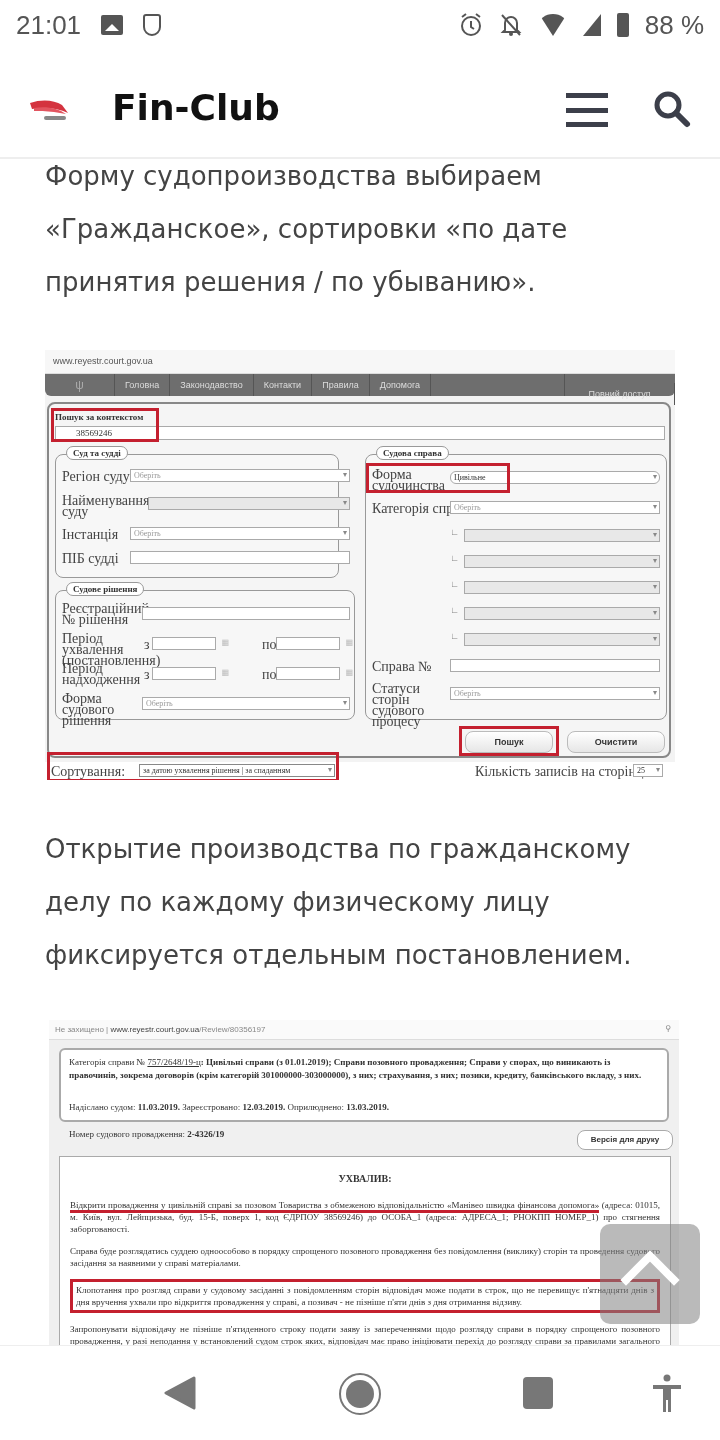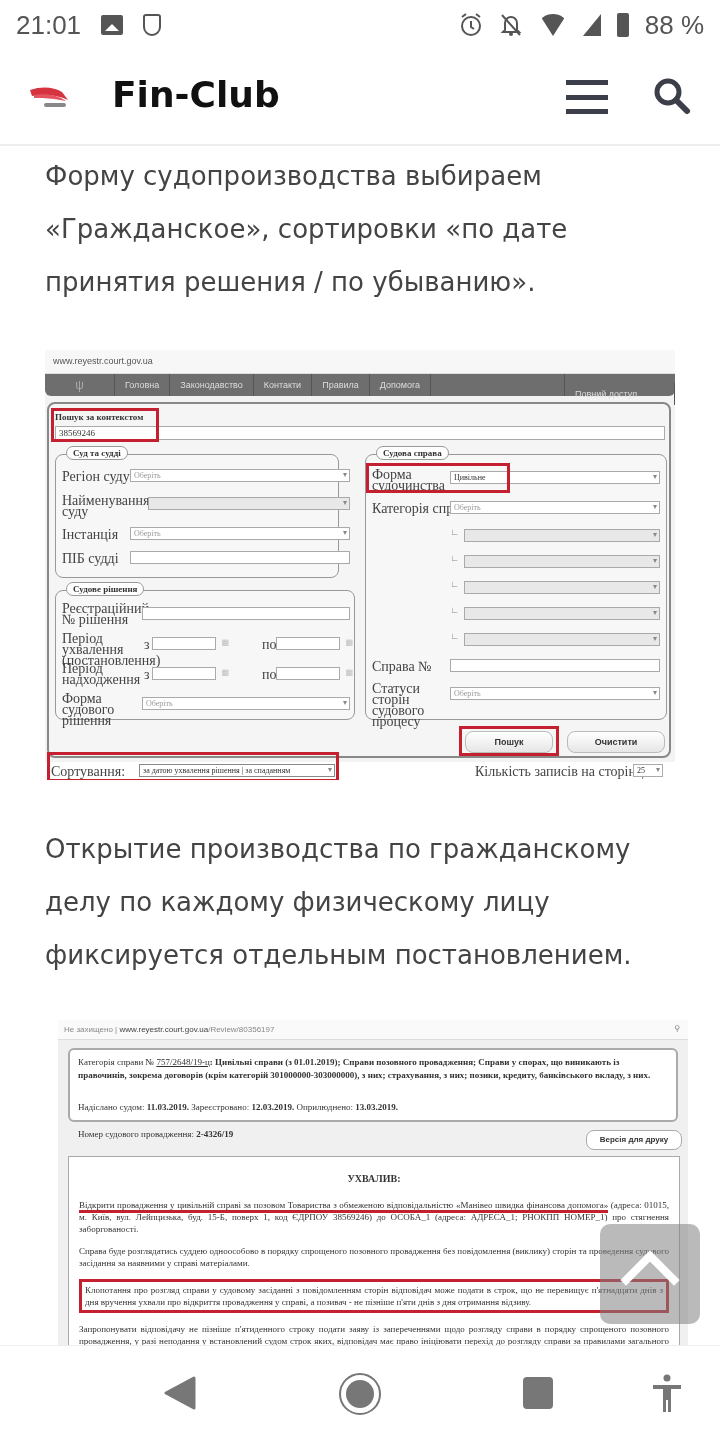--- a/index.html
+++ b/index.html
@@ -12,57 +12,57 @@
   .statusbar .right { margin-left: auto; display: flex; align-items: center; gap: 16px; }
   .sb-icon { display: inline-block; }
   .img-icon { width: 22px; height: 20px; background: #555; border-radius: 2px; position: relative; }
   .img-icon:after { content: ""; position: absolute; left: 4px; bottom: 4px; border-left: 7px solid transparent; border-right: 7px solid transparent; border-bottom: 7px solid #fff; }
   .shield-icon { width: 18px; height: 22px; border: 2px solid #555; border-radius: 3px 3px 9px 9px; }
   .wifi-icon { width: 0; height: 0; border-left: 14px solid transparent; border-right: 14px solid transparent; border-top: 22px solid #555; border-radius: 50% 50% 0 0; }
   .signal-icon { width: 0; height: 0; border-left: 18px solid transparent; border-bottom: 22px solid #555; }
   .battery-icon { width: 12px; height: 24px; background: #555; border-radius: 2px; }
 
   
-  .header { position: absolute; top: 48px; left: 0; width: 720px; height: 98px; display: flex; align-items: center; border-bottom: 2px solid #eee; }
+  .header { position: absolute; top: 61px; left: 0; width: 720px; height: 98px; display: flex; align-items: center; border-bottom: 2px solid #eee; }
   .logo { position: absolute; left: 28px; top: 36px; width: 44px; height: 26px; }
   .brand { position: absolute; left: 112px; top: 26px; font-family: "DejaVu Sans", sans-serif; font-weight: bold; font-size: 36px; color: #111; }
   .menu-btn { position: absolute; left: 566px; top: 32px; width: 42px; height: 34px; display: flex; flex-direction: column; justify-content: space-between; cursor: pointer; }
   .menu-btn span { display: block; height: 5px; background: #3c3f4a; }
   .search-btn { position: absolute; left: 652px; top: 28px; width: 40px; height: 40px; cursor: pointer; }
 
   
   .para { position: absolute; left: 45px; width: 640px; font-family: "DejaVu Sans", sans-serif; font-size: 26px; line-height: 53px; color: #444; }
   .para1 { top: 150px; }
   .para2 { top: 823px; }
 
   
   .shot1 { position: absolute; left: 45px; top: 350px; width: 630px; height: 430px; background: #f3f3f3; overflow: hidden; font-family: "Liberation Serif", serif; font-size: 10px; color: #333; }
   .url-bar { height: 24px; background: #f7f7f7; border-bottom: 1px solid #ddd; font-family: "Liberation Sans", sans-serif; font-size: 9px; color: #555; padding: 6px 8px; }
   .navbar { height: 22px; background: #6e6e6e; display: flex; align-items: center; font-family: "Liberation Sans", sans-serif; font-size: 9px; color: #ddd; border-radius: 0 0 6px 6px; }
   .navbar .nav-item { padding: 0 10px; border-right: 1px solid #555; height: 22px; line-height: 22px; cursor: pointer; }
   .navbar .trident { width: 70px; text-align: center; color: #aaa; font-size: 12px; }
   .navbar .spacer { flex: 1; border-right: 1px solid #555; height: 22px; }
   .form-frame { position: absolute; left: 2px; top: 52px; width: 624px; height: 356px; border: 2px solid #888; border-radius: 8px; background: #f5f5f5; }
   .ctx-label { position: absolute; left: 6px; top: 8px; font-weight: bold; font-size: 9px; }
-  .ctx-input { position: absolute; left: 6px; top: 22px; width: 610px; height: 14px; background: #fff; border: 1px solid #aaa; font-size: 9px; padding: 1px 3px; }
+  .ctx-input { position: absolute; left: 6px; top: 22px; width: 610px; height: 14px; background: #fff; border: 1px solid #aaa; font-size: 9px; padding: 1px 20px; }
   .redbox { position: absolute; border: 3px solid #c4202f; }
   fieldset.grp { position: absolute; border: 1px solid #999; border-radius: 8px; background: #f7f7f7; }
   .legend { position: absolute; top: -9px; left: 10px; background: #fff; border: 1px solid #999; border-radius: 8px; padding: 1px 6px; font-weight: bold; font-size: 9px; }
   .flabel { position: absolute; font-size: 14px; line-height: 11px; color: #444; }
   .fsel { position: absolute; height: 13px; background: #fff; border: 1px solid #aaa; font-size: 8px; color: #999; padding: 1px 3px; }
   .fsel.dis { background: #e8e8e8; }
   .fsel:after { content: "▾"; position: absolute; right: 2px; top: 0; font-size: 8px; color: #888; }
   .fsel.noarrow:after { content: ""; }
   .fsel.cal:after { content: "▦"; right: -14px; color: #bbb; }
   .sub-mark { position: absolute; font-size: 9px; color: #888; }
   .shot-btn { position: absolute; height: 22px; border: 1px solid #bbb; border-radius: 8px; background: linear-gradient(#fff,#e6e6e6); font-family: "Liberation Sans", sans-serif; font-size: 9px; font-weight: bold; color: #333; text-align: center; line-height: 20px; cursor: pointer; }
   .sort-row { position: absolute; left: 0; top: 412px; width: 630px; height: 18px; background: #fff; font-size: 9px; }
 
   
-  .shot2 { position: absolute; left: 58px; top: 1020px; width: 630px; height: 325px; background: #f0f0f0; overflow: hidden; font-family: "Liberation Serif", serif; font-size: 9px; color: #333; }
+  .shot2 { position: absolute; left: 49px; top: 1020px; width: 630px; height: 325px; background: #f0f0f0; overflow: hidden; font-family: "Liberation Serif", serif; font-size: 9px; color: #333; }
   .url-bar2 { height: 20px; background: #fafafa; border-bottom: 1px solid #ddd; font-family: "Liberation Sans", sans-serif; font-size: 8px; color: #888; padding: 5px 6px; position: relative; }
   .url-bar2 .host { color: #444; }
   .meta-box { position: absolute; left: 10px; top: 28px; width: 610px; height: 74px; background: #fff; border: 2px solid #aaa; border-radius: 6px; padding: 6px 8px; line-height: 13px; }
   .meta-box b { font-weight: bold; }
   .print-btn { position: absolute; left: 528px; top: 110px; width: 96px; height: 20px; border: 1px solid #aaa; border-radius: 8px; background: #fff; font-family: "Liberation Sans", sans-serif; font-size: 8px; font-weight: bold; text-align: center; line-height: 18px; cursor: pointer; }
   .decision-box { position: absolute; left: 10px; top: 136px; width: 612px; height: 200px; background: #fff; border: 1px solid #aaa; padding: 10px 10px; line-height: 12px; text-align: justify; }
   .decision-title { text-align: center; font-weight: bold; font-size: 10px; margin: 6px 0 14px; }
   .dpara { margin-bottom: 10px; }
   .underline-red { border-bottom: 3px solid #c4202f; }
 
@@ -124,21 +124,21 @@
 <div class="shot1">
   <div class="url-bar">www.reyestr.court.gov.ua</div>
   <div class="navbar">
     <div class="nav-item trident">ψ</div>
     <div class="nav-item">Головна</div>
     <div class="nav-item">Законодавство</div>
     <div class="nav-item">Контакти</div>
     <div class="nav-item">Правила</div>
     <div class="nav-item">Допомога</div>
     <div class="spacer"></div>
-    <div class="nav-item" style="width:110px;margin-top:17px;">Повний доступ</div>
+    <div class="nav-item" style="width:110px;text-align:center;margin-top:17px;">Повний доступ</div>
   </div>
 
   <div class="form-frame">
     <div class="ctx-label">Пошук за контекстом</div>
     <div class="ctx-input">38569246</div>
     <div class="redbox" style="left:2px;top:4px;width:108px;height:34px;"></div>
 
     <fieldset class="grp" style="left:6px;top:50px;width:284px;height:124px;">
       <div class="legend">Суд та судді</div>
       <div class="flabel" style="left:6px;top:16px;">Регіон суду</div>
@@ -166,21 +166,21 @@
       <div class="fsel noarrow cal" style="left:96px;top:76px;width:64px;"></div>
       <div class="flabel" style="left:206px;top:78px;">по</div>
       <div class="fsel noarrow cal" style="left:220px;top:76px;width:64px;"></div>
       <div class="flabel" style="left:6px;top:102px;width:80px;">Форма судового рішення</div>
       <div class="fsel" style="left:86px;top:106px;width:208px;">Оберіть</div>
     </fieldset>
 
     <fieldset class="grp" style="left:316px;top:50px;width:302px;height:266px;">
       <div class="legend">Судова справа</div>
       <div class="flabel" style="left:6px;top:14px;width:70px;">Форма судочинства</div>
-      <div class="fsel" style="left:84px;top:16px;width:210px;color:#333;">Цивільне</div>
+      <div class="fsel" style="left:84px;top:16px;width:210px;color:#333;border-radius:6px;">Цивільне</div>
       <div class="redbox" style="left:0px;top:8px;width:144px;height:30px;"></div>
       <div class="flabel" style="left:6px;top:48px;">Категорія справи</div>
       <div class="fsel" style="left:84px;top:46px;width:210px;">Оберіть</div>
       <div class="sub-mark" style="left:84px;top:72px;">∟</div>
       <div class="fsel dis" style="left:98px;top:74px;width:196px;"></div>
       <div class="sub-mark" style="left:84px;top:98px;">∟</div>
       <div class="fsel dis" style="left:98px;top:100px;width:196px;"></div>
       <div class="sub-mark" style="left:84px;top:124px;">∟</div>
       <div class="fsel dis" style="left:98px;top:126px;width:196px;"></div>
       <div class="sub-mark" style="left:84px;top:150px;">∟</div>

